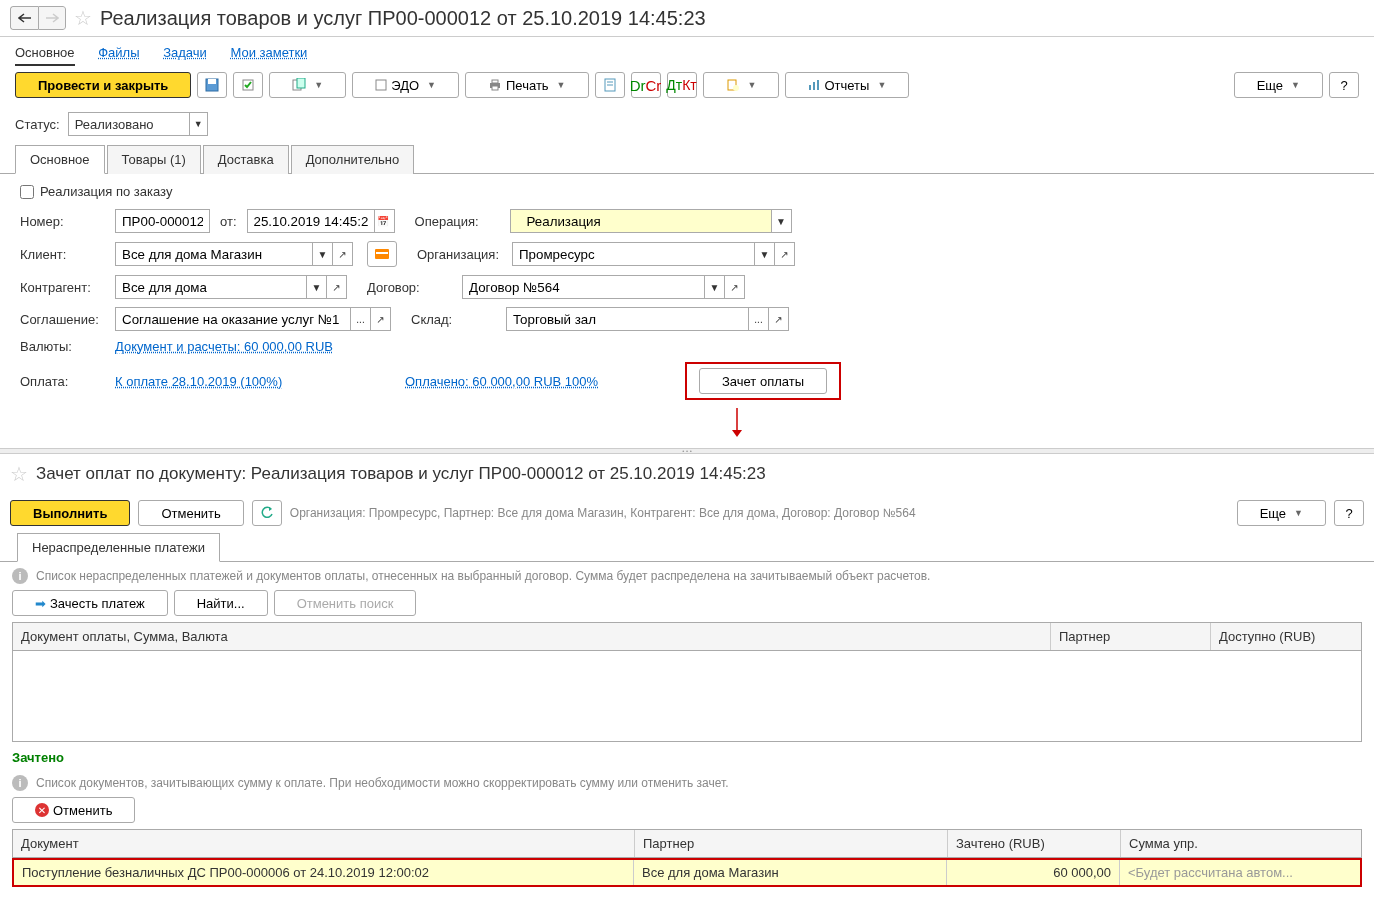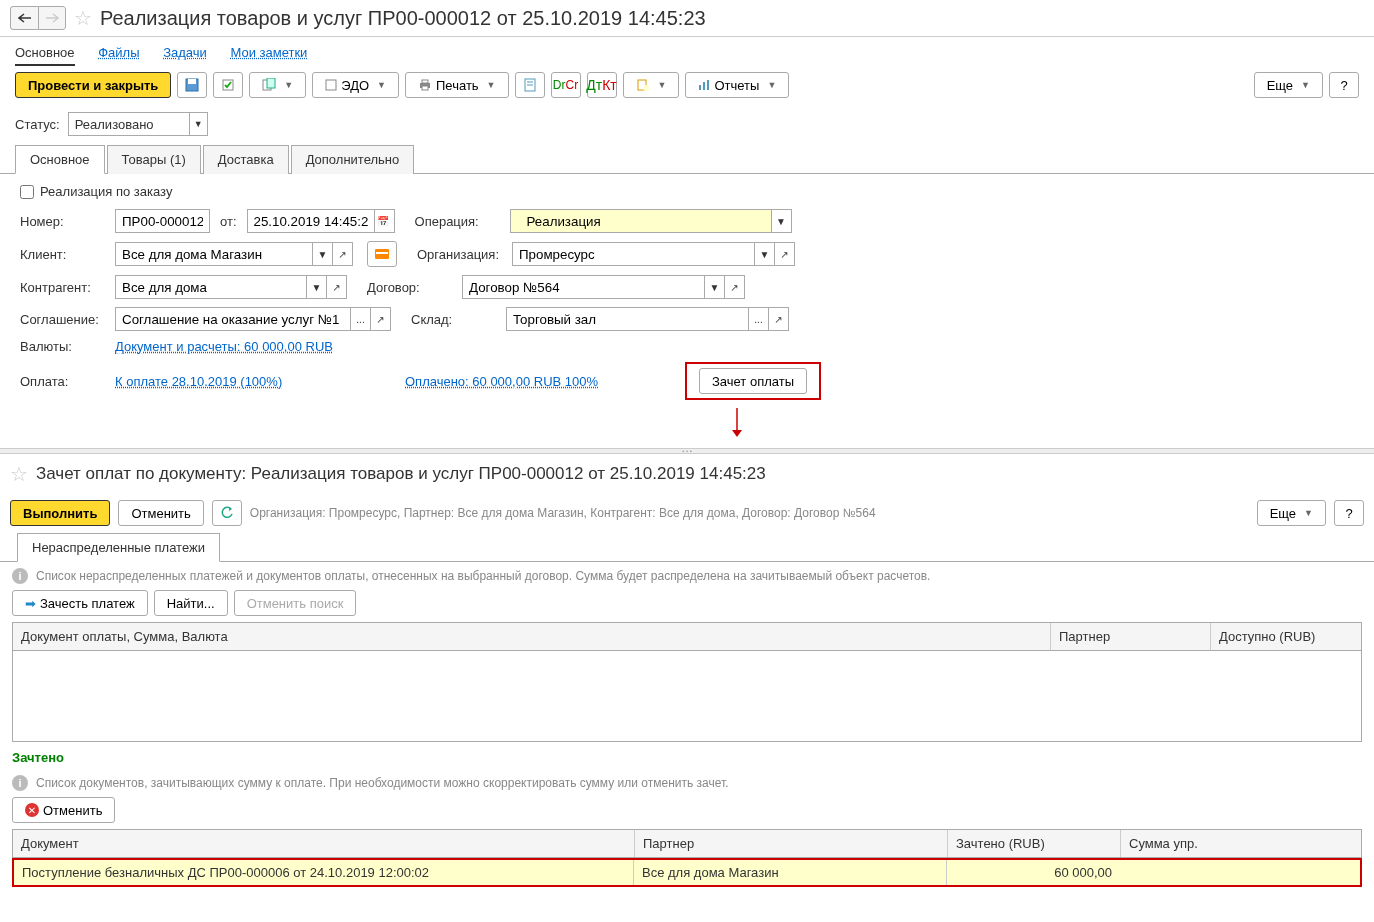--- a/index.html
+++ b/index.html
@@ -9,21 +9,21 @@
 .nav-group { display: flex; border-radius: 3px; overflow: hidden; margin-right: 8px; }
 .nav-group .nav-btn:first-child { border-right: none; border-radius: 3px 0 0 3px; }
 .nav-group .nav-btn:last-child { border-radius: 0 3px 3px 0; }
 .star { color: #ccc; font-size: 20px; margin-right: 8px; cursor: pointer; }
 .page-title { font-size: 20px; color: #333; }
 .nav-tabs { padding: 8px 15px 6px; }
 .nav-tabs a { margin-right: 20px; text-decoration: none; font-size: 13px; }
 .nav-tabs a.active { color: #333; border-bottom: 2px solid #333; padding-bottom: 4px; }
 .nav-tabs a:not(.active) { color: #0066cc; text-decoration: underline dotted; }
 .toolbar { display: flex; align-items: center; padding: 6px 15px; gap: 6px; }
-.btn { height: 26px; border: 1px solid #aaa; background: #fff; padding: 0 12px; display: inline-flex; align-items: center; cursor: pointer; border-radius: 3px; font-size: 13px; gap: 4px; }
+.btn { height: 26px; border: 1px solid #aaa; background: #fff; padding: 0 22px; display: inline-flex; align-items: center; cursor: pointer; border-radius: 3px; font-size: 13px; gap: 4px; }
 .btn.primary { background: #ffd92e; border-color: #333; font-weight: bold; }
 .btn.icon-only { width: 30px; padding: 0; justify-content: center; }
 .btn .caret { font-size: 9px; margin-left: 4px; color: #666; }
 .spacer { flex: 1; }
 .status-row { display: flex; align-items: center; padding: 8px 15px; gap: 8px; }
 .select-box { height: 24px; border: 1px solid #aaa; padding: 0 6px; display: inline-flex; align-items: center; min-width: 140px; position: relative; }
 .select-box .drop-btn { position: absolute; right: 0; top: 0; bottom: 0; width: 18px; border-left: 1px solid #aaa; display: flex; align-items: center; justify-content: center; font-size: 9px; }
 .form-tabs { display: flex; padding: 0 15px; border-bottom: 1px solid #aaa; }
 .form-tab { padding: 6px 14px; border: 1px solid #aaa; border-bottom: none; background: #f5f5f5; margin-right: 2px; cursor: pointer; position: relative; top: 1px; }
 .form-tab.active { background: #fff; border-bottom: 1px solid #fff; }
@@ -129,21 +129,21 @@
       <span class="caret">▼</span>
     </button>
   <button class="btn icon-only">
       <svg width="12" height="14" viewBox="0 0 12 14">
         <rect x="1" y="1" width="10" height="12" fill="#fff" stroke="#59b"></rect>
         <line x1="3" y1="4" x2="9" y2="4" stroke="#59b"></line>
         <line x1="3" y1="7" x2="9" y2="7" stroke="#59b"></line>
       </svg>
     </button>
   <button class="btn icon-only">
-      <span style="font-size:12px;"><span style="color:#080;">Dr</span><span style="color:#c00;">Cr</span></span>
+      <span style="font-size:15px;"><span style="color:#080;">Dr</span><span style="color:#c00;">Cr</span></span>
     </button>
   <button class="btn icon-only">
       <span style="font-size:14px;"><span style="color:#080;">Дт</span><span style="color:#c00;">Кт</span></span>
     </button>
   <button class="btn">
       <svg width="14" height="14" viewBox="0 0 14 14">
         <rect x="2" y="2" width="8" height="10" fill="#fff" stroke="#d90"></rect>
         <circle cx="10" cy="10" r="3" fill="#ffc"></circle>
       </svg>
       <span class="caret">▼</span>
@@ -345,15 +345,16 @@
       <div class="th" style="width:313px;">Партнер</div>
       <div class="th" style="width:173px;">Зачтено (RUB)</div>
       <div class="th" style="flex:1;">Сумма упр.</div>
     </div>
   </div>
   <div class="red-row-container">
     <div class="table-row yellow-row">
       <div class="td" style="width:620px;">Поступление безналичных ДС ПР00-000006 от 24.10.2019 12:00:02</div>
       <div class="td" style="width:313px;">Все для дома Магазин</div>
       <div class="td" style="width:173px; text-align:right;">60 000,00</div>
+      <div class="td placeholder-text" style="flex:1;">&lt;Будет рассчитана автом...</div>
     </div>
   </div>
 </div>
 
 </body></html>

